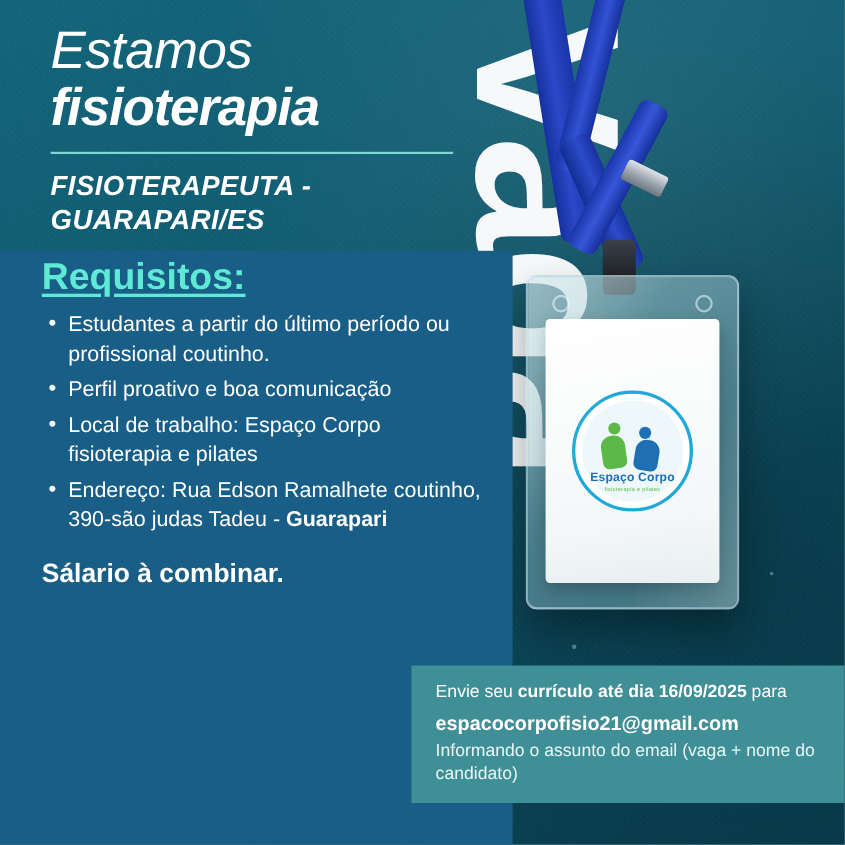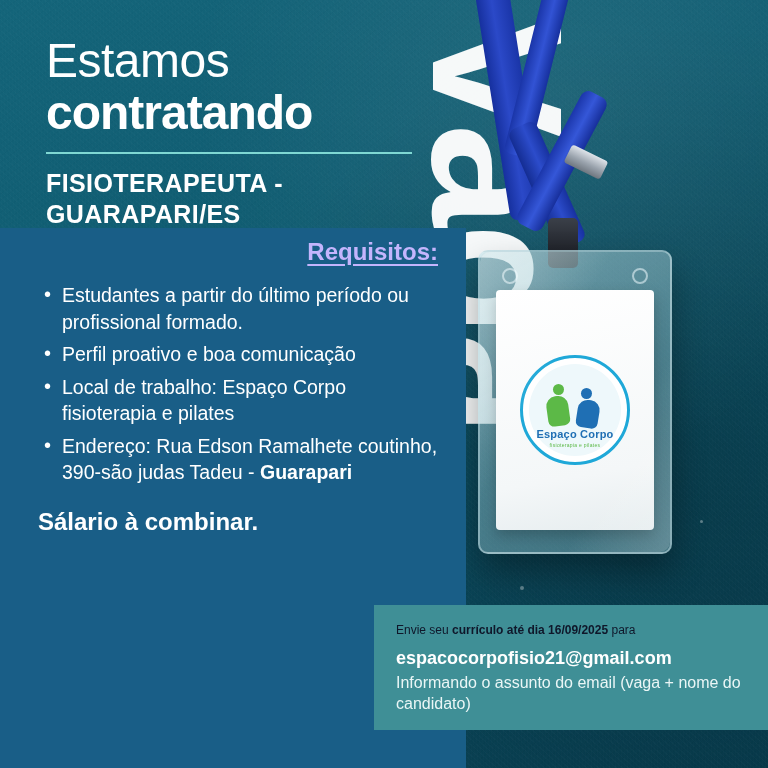--- a/index.html
+++ b/index.html
@@ -195,23 +195,24 @@
     left: 0; top: 0;
     width: 100%; height: 100%;
     background: linear-gradient(118deg, rgba(255,255,255,.30) 0%, rgba(255,255,255,0) 38%, rgba(255,255,255,0) 70%, rgba(255,255,255,.18) 100%);
     pointer-events: none;
     border-radius: 10px;
   }
 
   
   .header-block {
     position: absolute;
-    left: 46px; top: 34px;
+    left: 46px; top: 20px;
     width: 430px;
     z-index: 5;
+    font-style: italic;
   }
   .h-line1 {
     font-size: 48px;
     font-weight: 400;
     color: #ffffff;
     letter-spacing: -0.5px;
     line-height: 54px;
   }
   .h-line2 {
     font-size: 48px;
@@ -244,28 +245,27 @@
     background: #195e87;
     z-index: 4;
   }
   .panel-inner {
     position: absolute;
     left: 38px; top: 8px;
     width: 400px;
   }
 
   .section-title {
-    color: #c4b5fd;
-    font-size: 24px;
+    color: #5eead4;
+    font-size: 34px;
     font-weight: 800;
     text-decoration: underline;
     text-underline-offset: 4px;
     margin: 0 0 14px 0;
     line-height: 32px;
-    text-align: right;
   }
   .section-title.second {
     margin-top: 6px;
   }
 
   ul.reqs, ul.infos {
     list-style: none;
     margin: 0;
     padding: 0;
   }
@@ -297,22 +297,22 @@
   .cta {
     position: absolute;
     right: 0; bottom: 38px;
     width: 394px;
     padding: 14px 18px 16px 22px;
     box-sizing: border-box;
     background: #3f8f96;
     z-index: 6;
   }
   .cta-line1 {
-    color: #0f172a;
-    font-size: 12px;
+    color: #ffffff;
+    font-size: 16px;
     line-height: 22px;
   }
   .cta-email {
     color: #ffffff;
     font-size: 18px;
     font-weight: 800;
     line-height: 27px;
     margin-top: 4px;
     word-break: break-all;
   }
@@ -358,31 +358,31 @@
           <div class="logo-sub">fisioterapia e pilates</div>
         </div>
       </div>
 
       <div class="holder-glare"></div>
     </div>
   </div>
 
   <div class="header-block">
     <div class="h-line1">Estamos</div>
-    <div class="h-line2">contratando</div>
+    <div class="h-line2">fisioterapia</div>
     <div class="rule"></div>
     <div class="h-role">FISIOTERAPEUTA - GUARAPARI/ES</div>
   </div>
 
   <div class="panel">
     <div class="panel-inner">
 
       <h2 class="section-title">Requisitos:</h2>
       <ul class="reqs">
-        <li>Estudantes a partir do último período ou profissional formado.</li>
+        <li>Estudantes a partir do último período ou profissional coutinho.</li>
         <li> Perfil proativo e boa comunicação</li>
       </ul>
 
       <ul class="infos">
         <li>Local de trabalho: Espaço Corpo fisioterapia e pilates</li>
         <li>Endereço: Rua Edson Ramalhete coutinho, 390-são judas Tadeu -
           <span class="bold-inline">Guarapari</span>
         </li>
       </ul>
 

